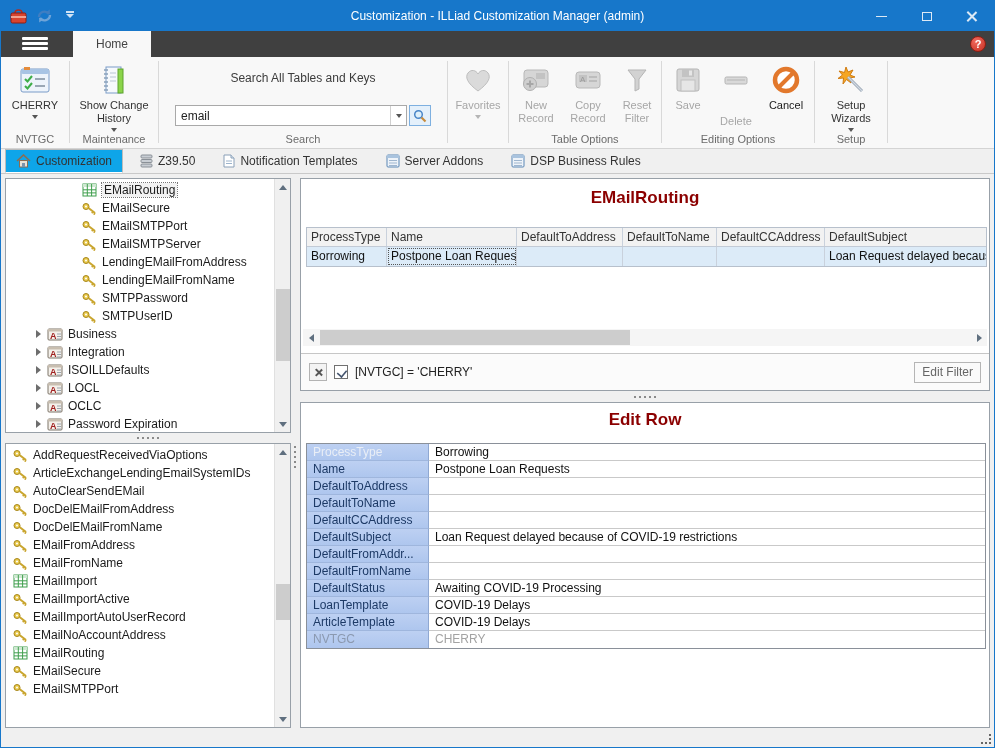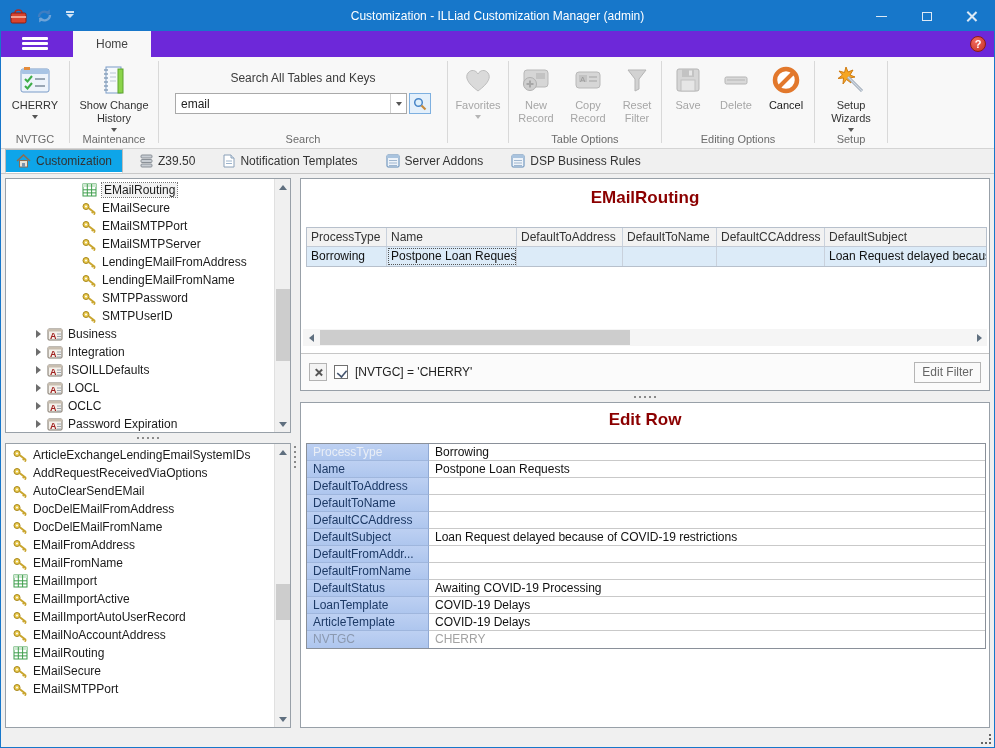--- a/index.html
+++ b/index.html
@@ -18,21 +18,21 @@
   .title-text { position:absolute; left:0; right:0; text-align:center; font-size:12px; color:#fff; }
   .win-controls { position:absolute; right:0; top:0; height:30px; display:flex; }
   .win-btn { width:45px; height:30px; display:flex; align-items:center; justify-content:center; }
   .glyph-min { width:11px; height:1px; background:#dce9f5; }
   .glyph-max { width:10px; height:9px; border:1px solid #dce9f5; }
   .glyph-close { position:relative; width:12px; height:12px; }
   .glyph-close::before,.glyph-close::after { content:""; position:absolute; left:5px; top:0; width:1.5px; height:13px; background:#dce9f5; }
   .glyph-close::before { transform:rotate(45deg);} .glyph-close::after { transform:rotate(-45deg);}
 
   
-  .tabrow { position:absolute; left:0; top:30px; width:100%; height:26px; background:#6d28d9; }
+  .tabrow { position:absolute; left:0; top:30px; width:100%; height:26px; background:#404040; }
   .hamburger { position:absolute; left:21px; top:6px; width:26px; cursor:pointer; }
   .hamburger span { display:block; height:3px; background:#fff; margin-bottom:2px; border-radius:1px; }
   .home-tab { position:absolute; left:72px; top:0; width:78px; height:26px; background:#f8f8f8;
     display:flex; align-items:center; justify-content:center; color:#444; font-size:12px; }
   .help-btn { position:absolute; right:8px; top:5px; width:16px; height:16px; border-radius:50%;
     background:radial-gradient(circle at 35% 30%, #f26a5e, #c52f21); color:#fff; font-size:11px; font-weight:bold;
     display:flex; align-items:center; justify-content:center; border:1px solid #8e1d12; }
 
   
   .ribbon { position:absolute; left:0; top:56px; width:100%; height:92px; background:#f8f8f8;
@@ -41,21 +41,21 @@
   .rsep { width:1px; height:82px; margin-top:4px; background:#d9d9d9; }
   .grouplabel { position:absolute; bottom:3px; left:0; right:0; text-align:center; font-size:11px; color:#6b6b6b; }
   .rbtn { display:flex; flex-direction:column; align-items:center; width:100%; padding:2px 4px; cursor:pointer; }
   .rbtn .ricon { height:34px; display:flex; align-items:center; justify-content:center; }
   .rbtn .rlabel { font-size:11px; color:#333; text-align:center; line-height:13px; margin-top:2px; }
   .rbtn.disabled { cursor:default; }
   .rbtn.disabled .rlabel { color:#a6a6a6; }
   .caret-dn { width:0; height:0; border-left:3px solid transparent; border-right:3px solid transparent;
     border-top:4px solid #555; margin-top:3px; }
   .rbtn.disabled .caret-dn { border-top-color:#b5b5b5; }
-  .search-caption { font-size:12px; color:#3c3c3c; margin:10px 0 8px; }
+  .search-caption { font-size:12px; color:#3c3c3c; margin:10px 0 20px; }
   .search-row { display:flex; align-items:flex-start; }
   .combo { width:232px; height:21px; border:1px solid #a9a9a9; background:#fff; display:flex; align-items:center; }
   .combo-text { flex:1; padding-left:5px; color:#222; }
   .combo-caret { width:16px; height:100%; border-left:1px solid #d0d0d0; display:flex; align-items:center; justify-content:center; }
   .search-btn { width:22px; height:21px; margin-left:2px; border:1px solid #7eb0e0; background:#e4f0fb;
     display:flex; align-items:center; justify-content:center; }
 
   
   .doctabs { position:absolute; left:0; top:148px; width:100%; height:25px; background:#f0f0f0;
     border-bottom:1px solid #c9c9c9; display:flex; align-items:flex-end; padding-left:4px; }
@@ -325,21 +325,21 @@
           <span class="ricon">
             <svg width="26" height="26" viewBox="0 0 26 26">
                 <rect x="2" y="2" width="22" height="22" rx="2" fill="#d6d6d6" stroke="#b5b5b5"></rect>
                 <rect x="7" y="2" width="12" height="8" fill="#c3c3c3"></rect>
                 <rect x="14" y="3.5" width="3" height="5" fill="#e6e6e6"></rect>
                 <rect x="6" y="13" width="14" height="11" fill="#e6e6e6" stroke="#c0c0c0"></rect>
               </svg>
           </span>
           <span class="rlabel">Save</span>
         </div>
-        <div class="rbtn disabled" style="width:50px;">
+        <div class="rbtn disabled" style="width:50px;gap:16px;">
           <span class="ricon">
             <svg width="28" height="26" viewBox="0 0 28 26">
                 <rect x="3" y="10" width="22" height="7" rx="1.5" fill="#d9d9d9" stroke="#b5b5b5"></rect>
                 <rect x="5" y="12" width="18" height="2" fill="#c7c7c7"></rect>
               </svg>
           </span>
           <span class="rlabel">Delete</span>
         </div>
         <div class="rbtn" style="width:50px;">
           <span class="ricon">
@@ -622,31 +622,31 @@
       <div class="tree-panel list2">
         <div style="padding-top:2px;">
           <div class="trow ind0">
             <svg width="15" height="13" viewBox="0 0 15 13">
                 <circle cx="4" cy="4.5" r="3" fill="#e8c84a" stroke="#a8871c"></circle>
                 <circle cx="4" cy="4.5" r="1" fill="#fff"></circle>
                 <line x1="6.5" y1="6" x2="13" y2="11" stroke="#c9a52e" stroke-width="2"></line>
                 <line x1="11" y1="9.5" x2="9.8" y2="11.2" stroke="#c9a52e" stroke-width="1.6"></line>
                 <line x1="13" y1="11" x2="11.8" y2="12.7" stroke="#c9a52e" stroke-width="1.6"></line>
               </svg>
+            <span class="tlabel">AddRequestReceivedViaOptions</span>
+          </div>
+          <div class="trow ind0">
+            <svg width="15" height="13" viewBox="0 0 15 13">
+                <circle cx="4" cy="4.5" r="3" fill="#e8c84a" stroke="#a8871c"></circle>
+                <circle cx="4" cy="4.5" r="1" fill="#fff"></circle>
+                <line x1="6.5" y1="6" x2="13" y2="11" stroke="#c9a52e" stroke-width="2"></line>
+                <line x1="11" y1="9.5" x2="9.8" y2="11.2" stroke="#c9a52e" stroke-width="1.6"></line>
+                <line x1="13" y1="11" x2="11.8" y2="12.7" stroke="#c9a52e" stroke-width="1.6"></line>
+              </svg>
             <span class="tlabel">ArticleExchangeLendingEmailSystemIDs</span>
-          </div>
-          <div class="trow ind0">
-            <svg width="15" height="13" viewBox="0 0 15 13">
-                <circle cx="4" cy="4.5" r="3" fill="#e8c84a" stroke="#a8871c"></circle>
-                <circle cx="4" cy="4.5" r="1" fill="#fff"></circle>
-                <line x1="6.5" y1="6" x2="13" y2="11" stroke="#c9a52e" stroke-width="2"></line>
-                <line x1="11" y1="9.5" x2="9.8" y2="11.2" stroke="#c9a52e" stroke-width="1.6"></line>
-                <line x1="13" y1="11" x2="11.8" y2="12.7" stroke="#c9a52e" stroke-width="1.6"></line>
-              </svg>
-            <span class="tlabel">AddRequestReceivedViaOptions</span>
           </div>
           <div class="trow ind0">
             <svg width="15" height="13" viewBox="0 0 15 13">
                 <circle cx="4" cy="4.5" r="3" fill="#e8c84a" stroke="#a8871c"></circle>
                 <circle cx="4" cy="4.5" r="1" fill="#fff"></circle>
                 <line x1="6.5" y1="6" x2="13" y2="11" stroke="#c9a52e" stroke-width="2"></line>
                 <line x1="11" y1="9.5" x2="9.8" y2="11.2" stroke="#c9a52e" stroke-width="1.6"></line>
                 <line x1="13" y1="11" x2="11.8" y2="12.7" stroke="#c9a52e" stroke-width="1.6"></line>
               </svg>
             <span class="tlabel">AutoClearSendEMail</span>

